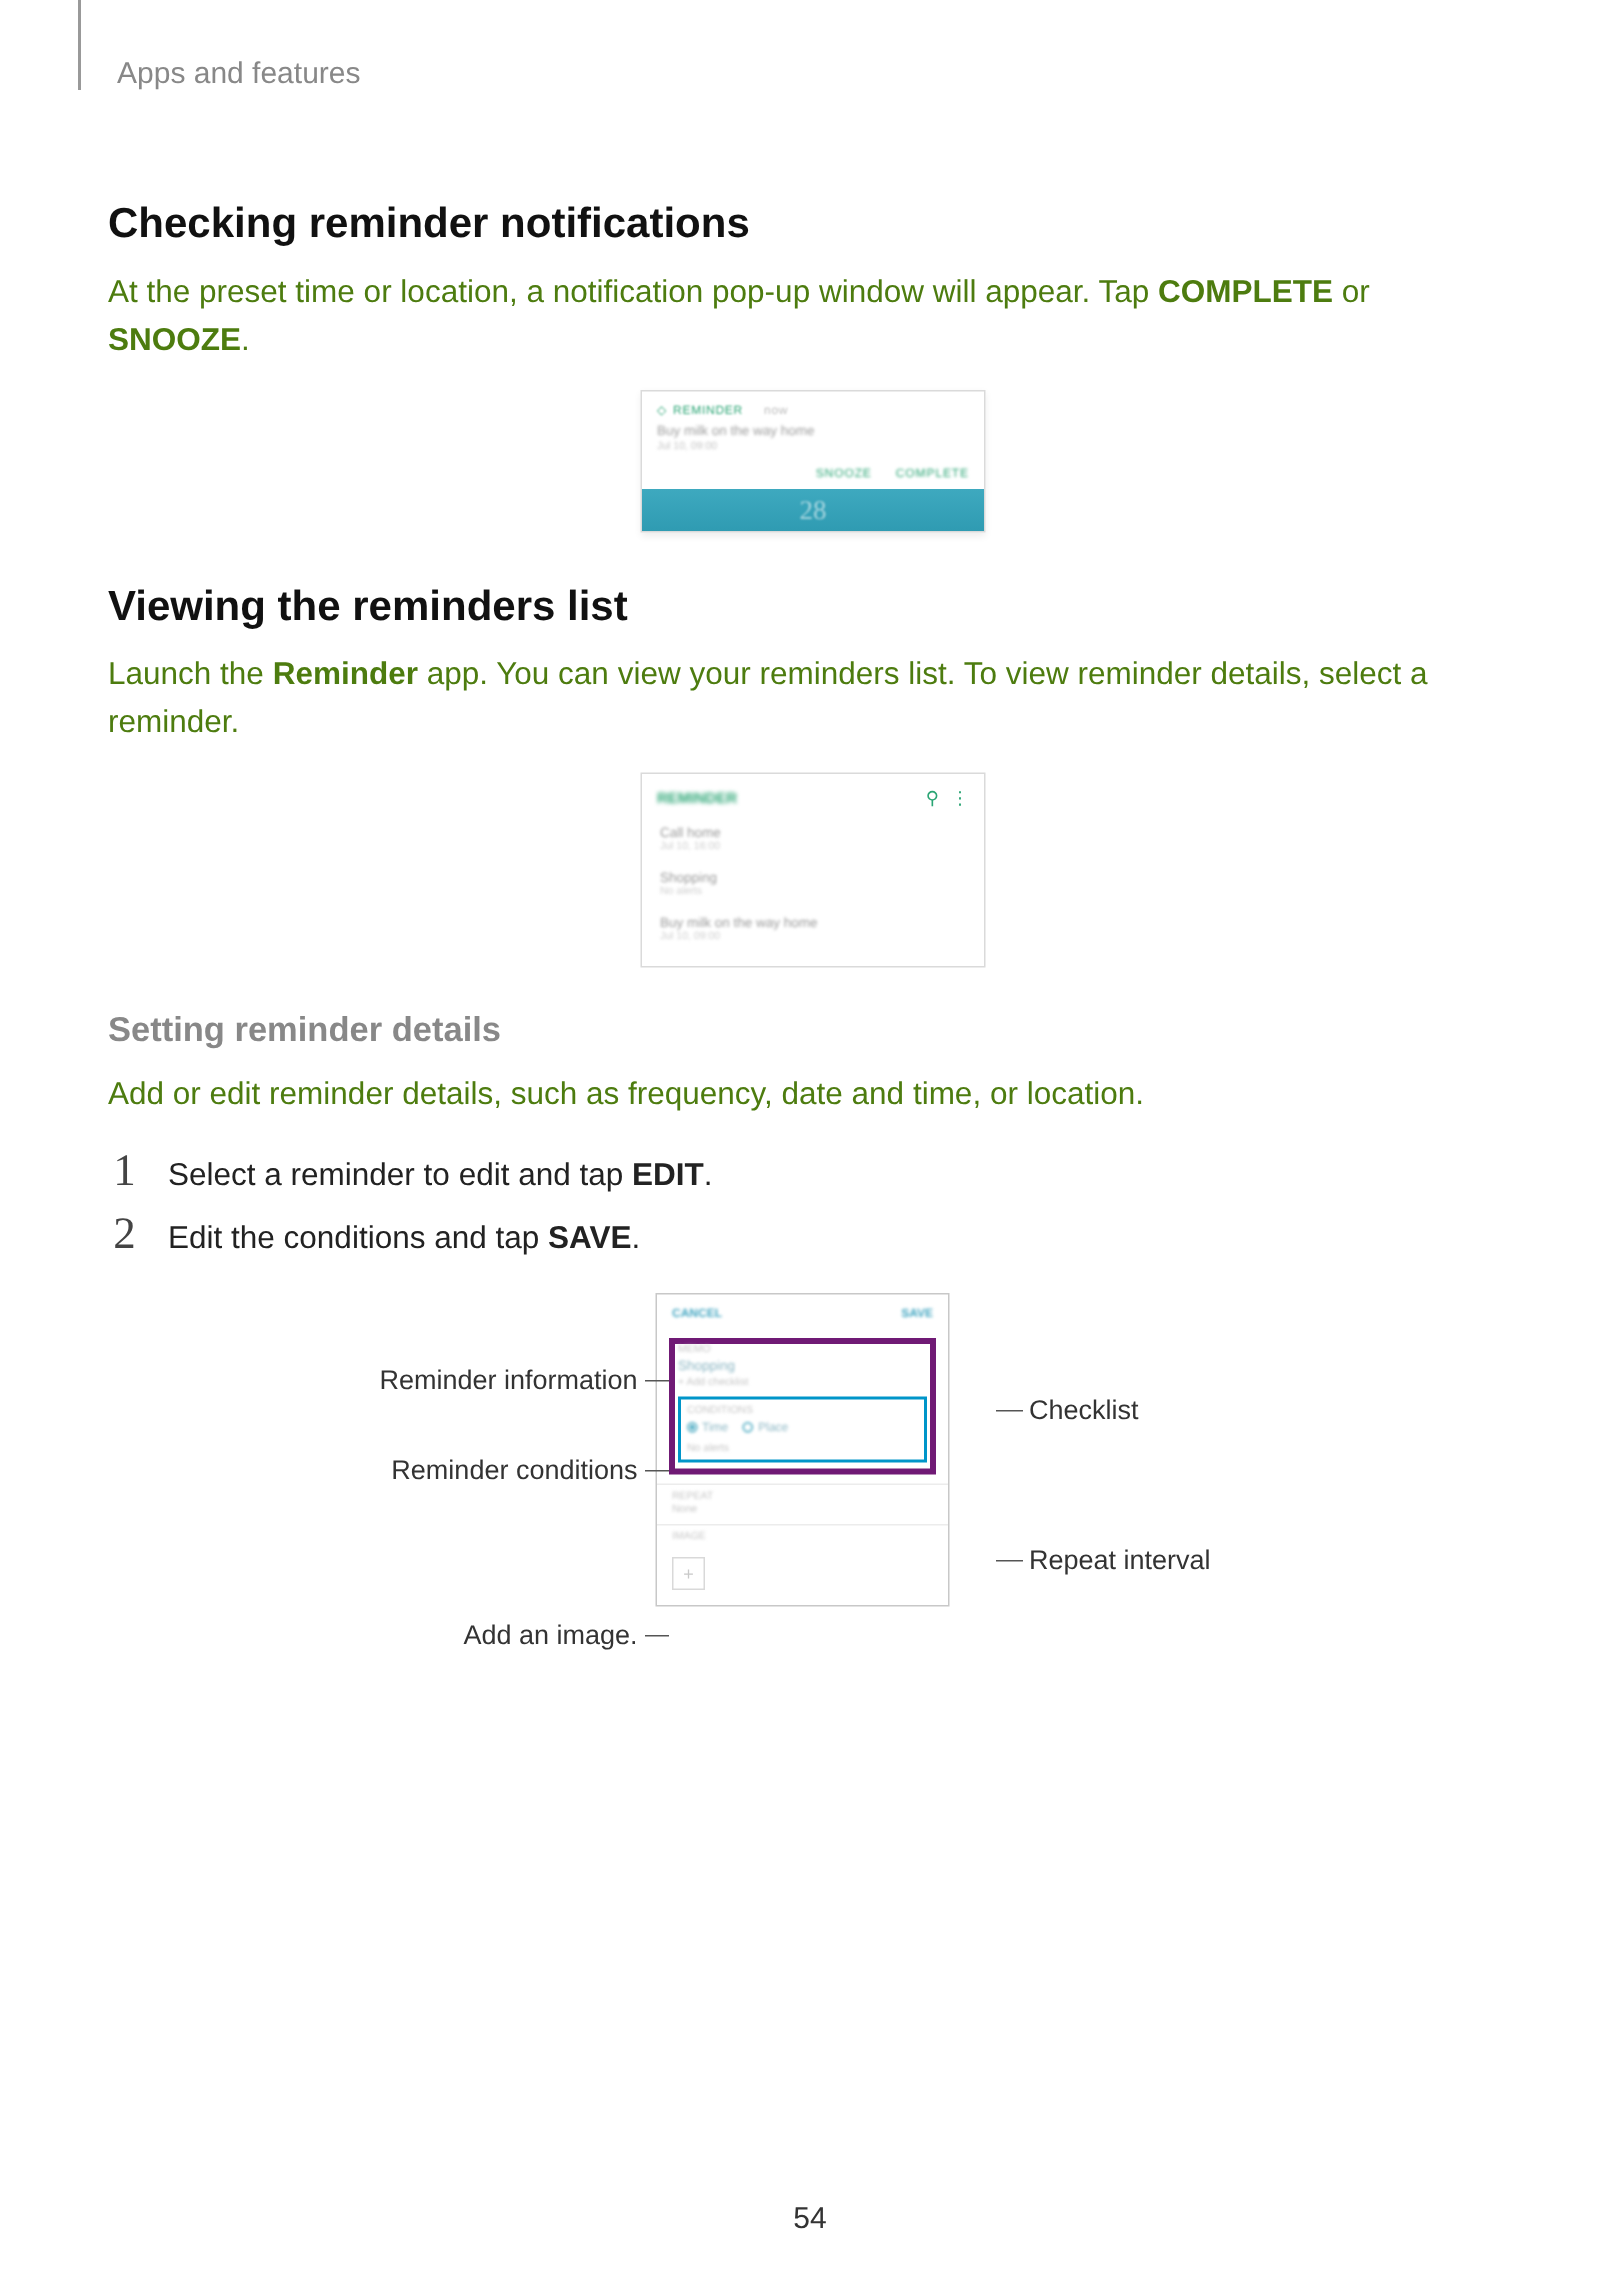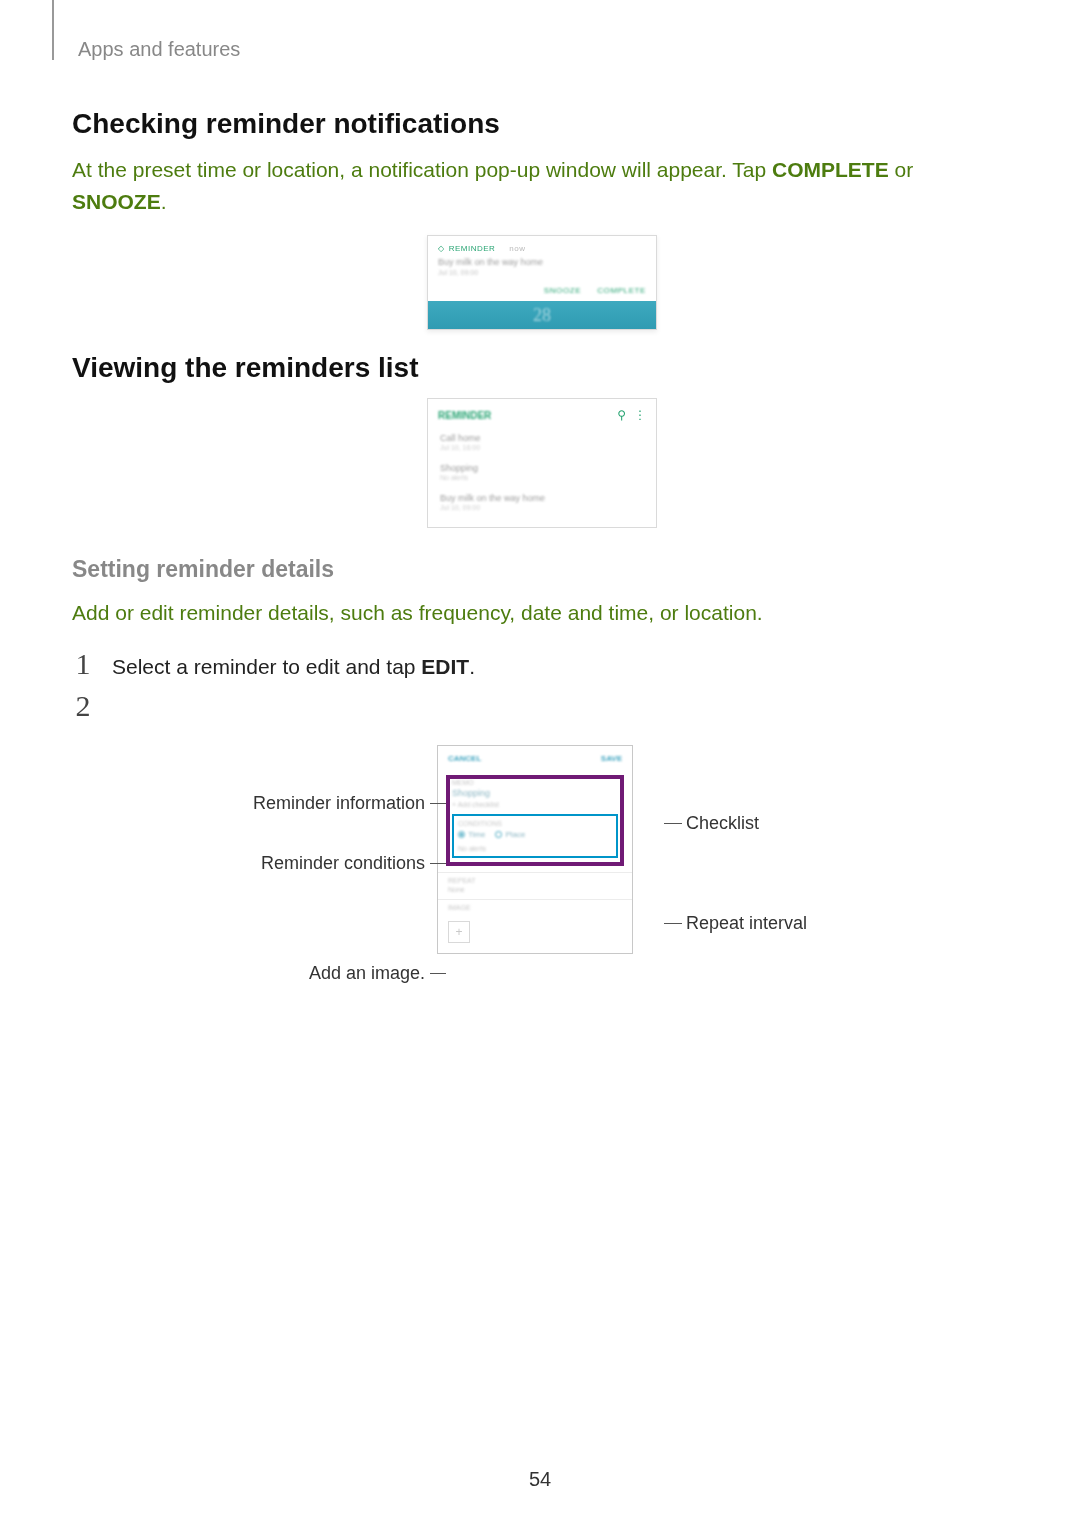--- a/index.html
+++ b/index.html
@@ -28,21 +28,21 @@
   }
   .content {
     position: absolute;
     top: 100px;
     left: 72px;
     width: 940px;
   }
   h2.section-title {
     font-size: 28px;
     font-weight: bold;
-    margin-top: 8px;
+    margin-top: 33px;
     margin-bottom: 14px;
     color: #111;
   }
   p.body {
     font-size: 21px;
     line-height: 1.5;
     margin-bottom: 18px;
     color: #4d7c0f;
   }
   h3.sub-title {
@@ -252,20 +252,23 @@
         <span>SNOOZE</span>
         <span>COMPLETE</span>
       </div>
       <div class="notif-bottom">
         <span class="notif-clock">28</span>
       </div>
     </div>
   </div>
 
   <h2 class="section-title">Viewing the reminders list</h2>
+  <p class="body">
+    <span>Launch the </span><strong>Reminder</strong><span> app. You can view your reminders list. To view reminder details, select a reminder.</span>
+  </p>
 
   <div class="figure">
     <div class="list-card">
       <div class="list-head">
         <span class="list-head-title">REMINDER</span>
         <span class="list-head-icons">
           <span>⚲</span>
           <span>⋮</span>
         </span>
       </div>
@@ -288,20 +291,23 @@
   <p class="body">Add or edit reminder details, such as frequency, date and time, or location.</p>
 
   <div class="step-row">
     <span class="step-num">1</span>
     <span class="step-text">
       <span>Select a reminder to edit and tap </span><strong>EDIT</strong><span>.</span>
     </span>
   </div>
   <div class="step-row">
     <span class="step-num">2</span>
+    <span class="step-text">
+      <span>Edit the conditions and tap </span><strong>SAVE</strong><span>.</span>
+    </span>
   </div>
 
   <div class="diagram-wrap" style="height:300px;">
 
     <div class="edit-card">
       <div class="edit-top">
         <span>CANCEL</span>
         <span>SAVE</span>
       </div>
 

